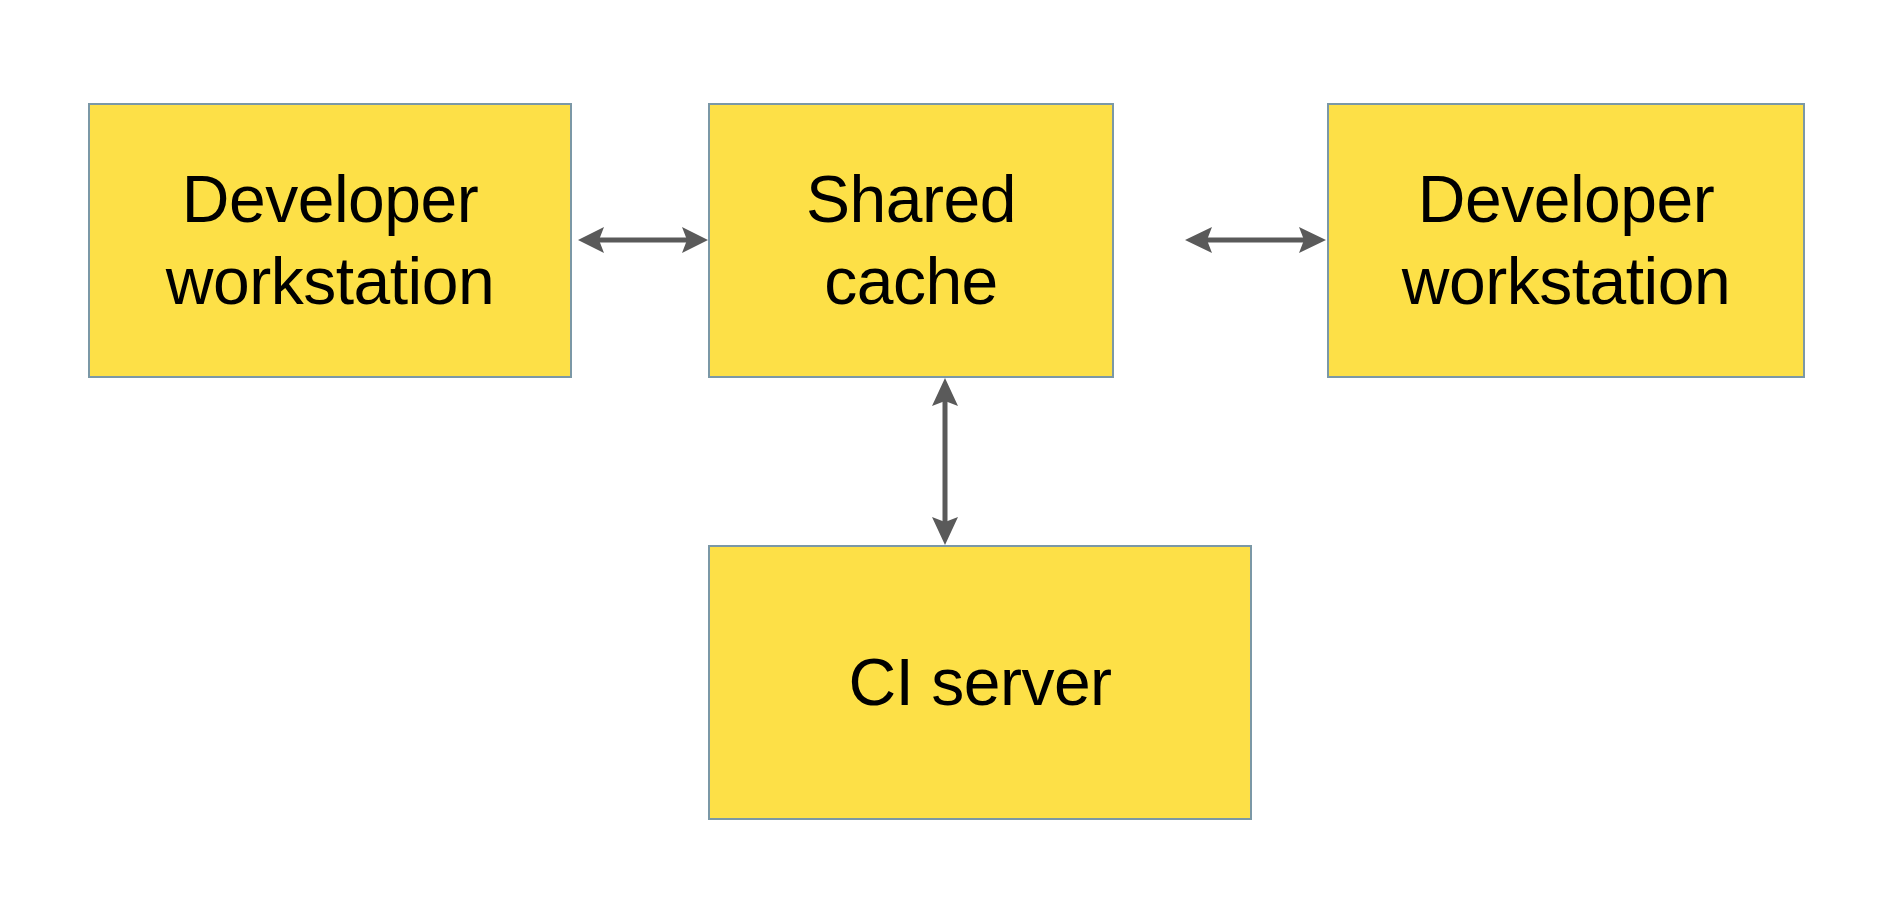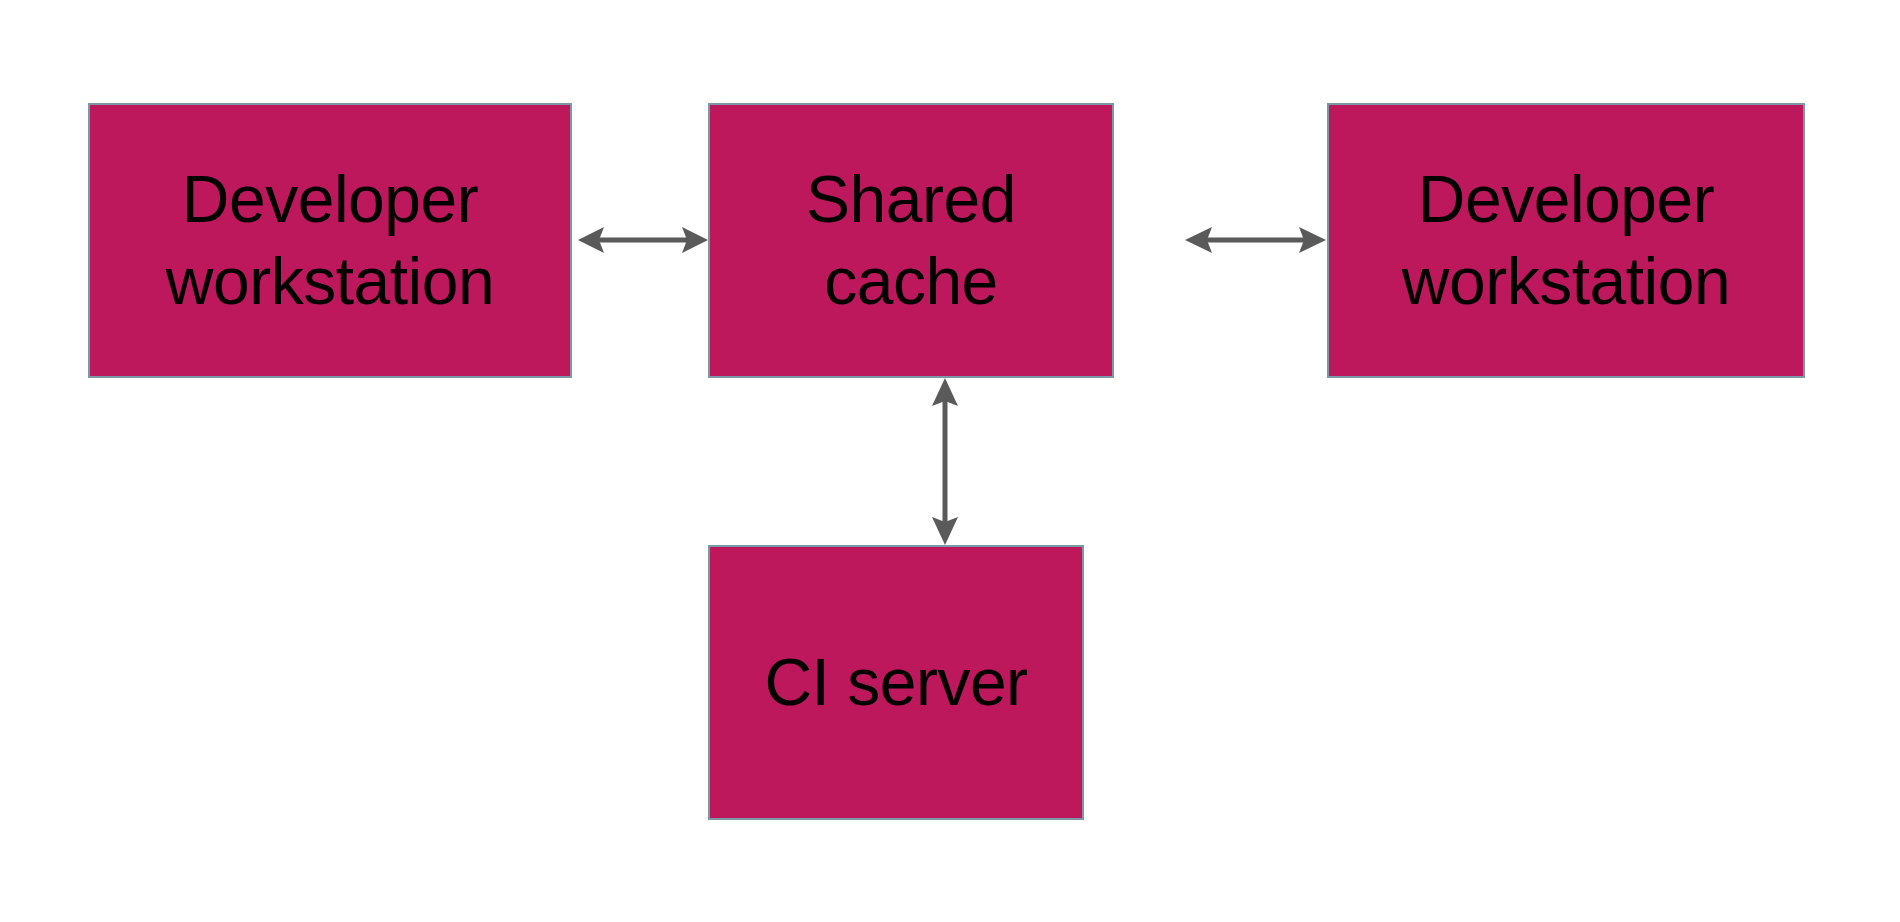--- a/index.html
+++ b/index.html
@@ -14,21 +14,21 @@
   #canvas {
     position: relative;
     width: 1900px;
     height: 922px;
     background: #ffffff;
     overflow: hidden;
   }
   .node {
     position: absolute;
     box-sizing: border-box;
-    background: #be185d;
+    background: #fde047;
     border: 2px solid #7b98a6;
     display: flex;
     align-items: center;
     justify-content: center;
     text-align: center;
     color: #000000;
     font-size: 66px;
     line-height: 1.24;
     letter-spacing: -0.5px;
     font-weight: 400;
@@ -49,21 +49,21 @@
   }
   #node-dev-right {
     left: 1327px;
     top: 103px;
     width: 478px;
     height: 275px;
   }
   #node-ci-server {
     left: 708px;
     top: 545px;
-    width: 376px;
+    width: 544px;
     height: 275px;
   }
   .connector {
     position: absolute;
     overflow: visible;
   }
   #conn-left {
     left: 574px;
     top: 216px;
     width: 138px;

